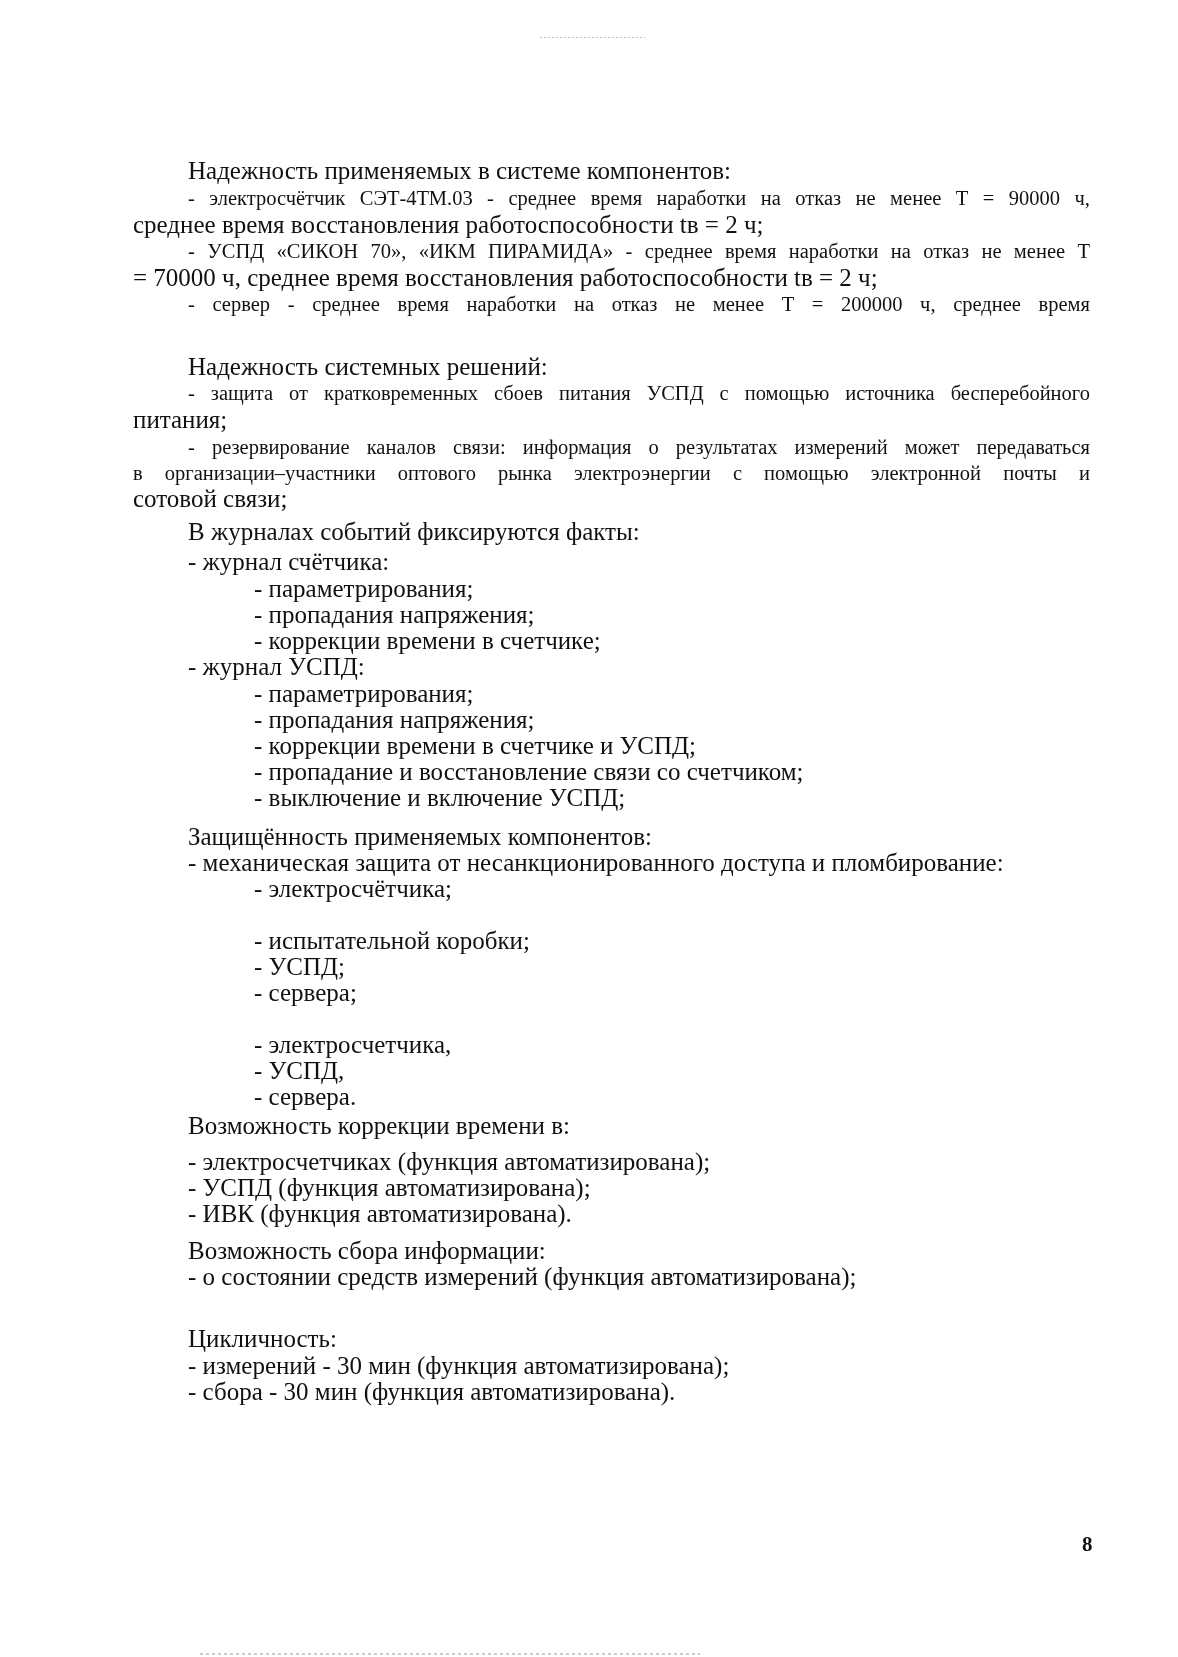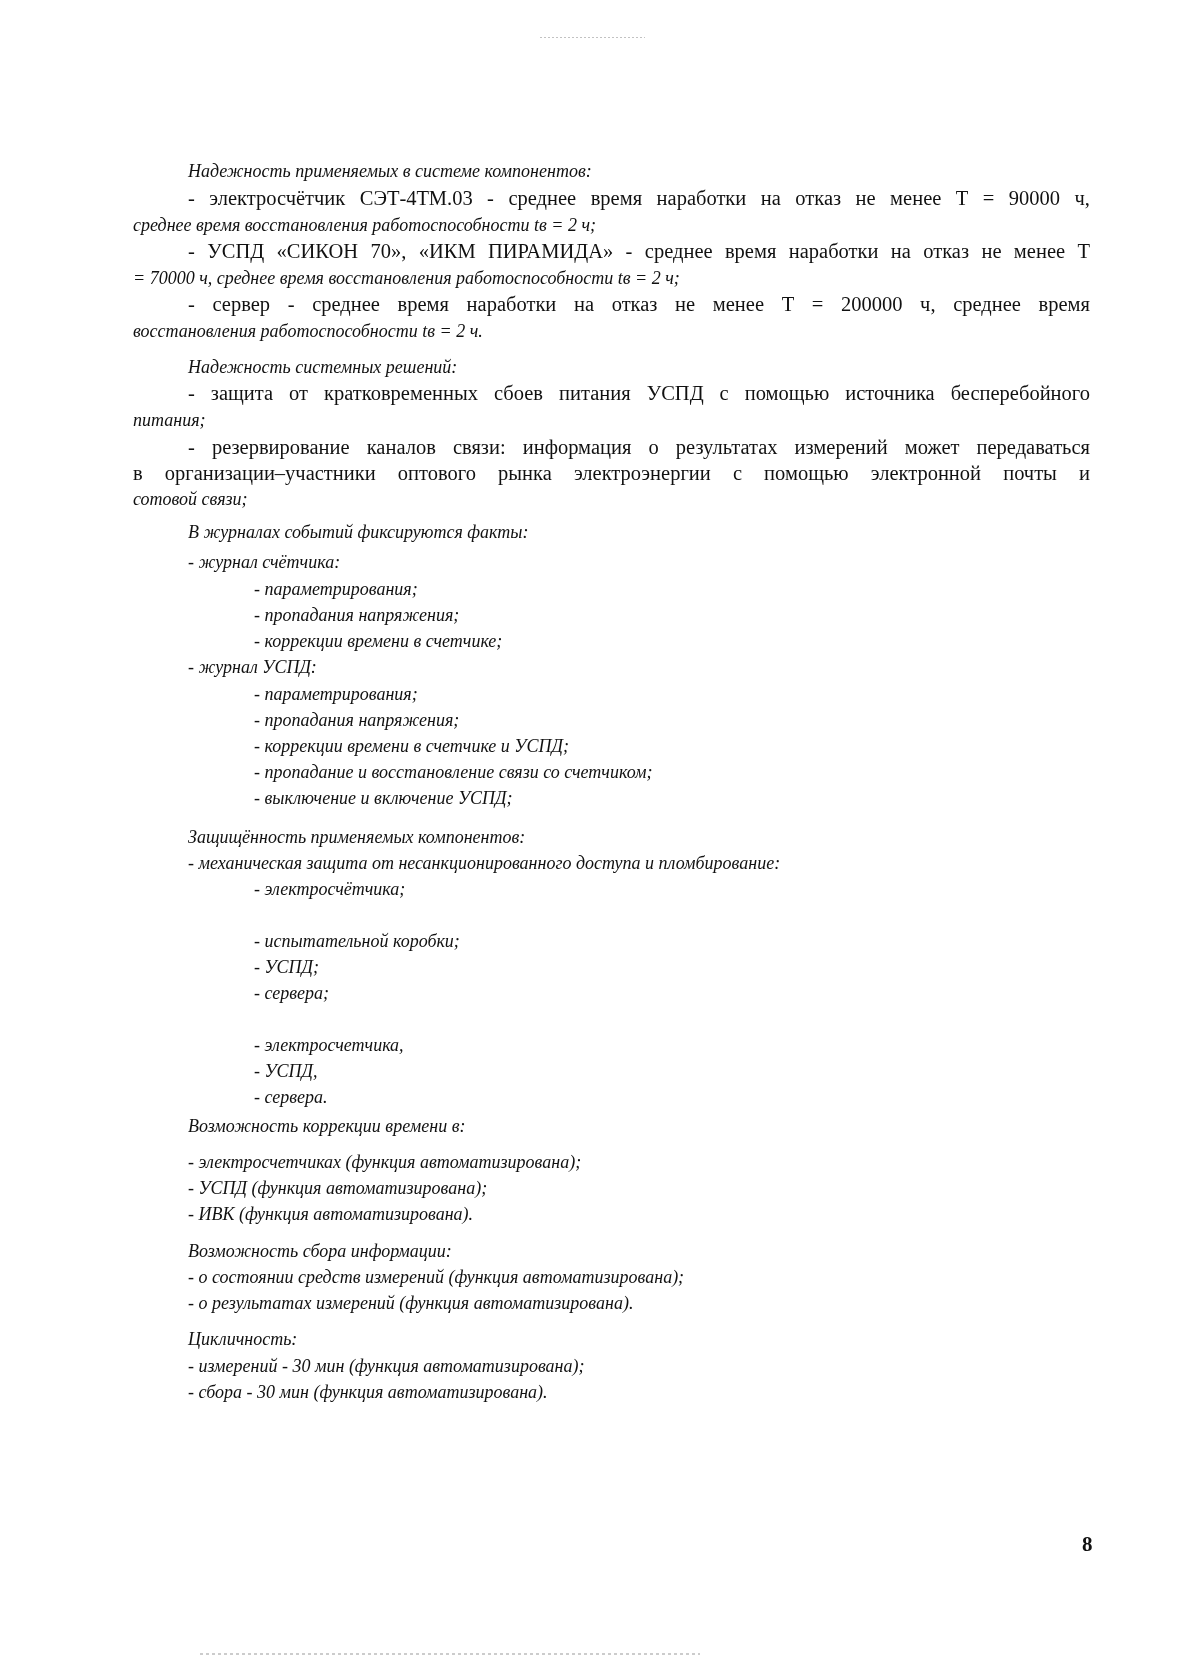--- a/index.html
+++ b/index.html
@@ -1,19 +1,19 @@
 <!DOCTYPE html>
 <html><head>
 <meta charset="utf-8">
 <style>
   html, body { margin: 0; padding: 0; background: #ffffff; }
   body { width: 1178px; height: 1657px; position: relative; overflow: hidden;
          font-family: "Liberation Serif", serif; color: #111; }
   .page { position: absolute; left: 0; top: 0; width: 1178px; height: 1657px; background: #fff; }
-  .ln { position: absolute; font-size: 18px; line-height: 26px; white-space: nowrap; font-style: italic; }
+  .ln { position: absolute; font-size: 25px; line-height: 26px; white-space: nowrap; }
   .just { position: absolute; left: 133px; width: 957px; font-size: 20.5px; line-height: 26.5px;
           text-align: justify; text-align-last: left; }
   .just.full { text-align-last: justify; }
   .l0 { left: 133px; }
   .l1 { left: 188px; }
   .l2 { left: 254px; }
   .pagenum { position: absolute; left: 1082px; top: 1532px; font-size: 21px; font-weight: bold; }
   .scan-top { position: absolute; left: 540px; top: 37px; width: 105px; height: 1px;
               background: repeating-linear-gradient(90deg,#999 0 2px,transparent 2px 4px); opacity: .6; }
   .scan-bot { position: absolute; left: 200px; top: 1653px; width: 500px; height: 2px;
@@ -24,21 +24,20 @@
 
 <div class="page">
   <div class="scan-top"></div>
 
   <div class="ln l1" style="top:158px">Надежность применяемых в системе компонентов:</div>
   <div class="just full" style="top:185px; text-indent:55px">-    электросчётчик СЭТ-4ТМ.03 - среднее время наработки на отказ не менее Т = 90000 ч,</div>
   <div class="ln l0" style="top:212px">среднее время восстановления работоспособности tв = 2 ч;</div>
   <div class="just full" style="top:238px; text-indent:55px">- УСПД «СИКОН 70», «ИКМ ПИРАМИДА» - среднее время наработки на отказ не менее Т</div>
   <div class="ln l0" style="top:265px">= 70000 ч, среднее время восстановления работоспособности tв = 2 ч;</div>
   <div class="just full" style="top:291px; text-indent:55px; word-spacing:6px">- сервер - среднее время наработки на отказ не менее Т = 200000 ч, среднее время</div>
-  <div class="ln l0" style="top:318px">восстановления работоспособности tв = 2 ч.</div>
 
   <div class="ln l1" style="top:354px">Надежность системных решений:</div>
   <div class="just full" style="top:380px; text-indent:55px">- защита от кратковременных сбоев питания  УСПД с помощью источника бесперебойного</div>
   <div class="ln l0" style="top:407px">питания;</div>
   <div class="just full" style="top:434px; text-indent:55px">- резервирование каналов связи: информация о результатах измерений может передаваться</div>
   <div class="just full" style="top:460px">в организации–участники оптового рынка электроэнергии с помощью электронной почты и</div>
   <div class="ln l0" style="top:486px">сотовой связи;</div>
 
   <div class="ln l1" style="top:519px">В журналах событий фиксируются факты:</div>
   <div class="ln l1" style="top:549px">- журнал счётчика:</div>
@@ -62,21 +61,20 @@
   <div class="ln l2" style="top:1058px">- УСПД,</div>
   <div class="ln l2" style="top:1084px">- сервера.</div>
 
   <div class="ln l1" style="top:1113px">Возможность коррекции времени в:</div>
   <div class="ln l1" style="top:1149px">- электросчетчиках (функция автоматизирована);</div>
   <div class="ln l1" style="top:1175px">- УСПД (функция автоматизирована);</div>
   <div class="ln l1" style="top:1201px">- ИВК (функция автоматизирована).</div>
 
   <div class="ln l1" style="top:1238px">Возможность сбора информации:</div>
   <div class="ln l1" style="top:1264px">-  о состоянии средств измерений (функция автоматизирована);</div>
-  <div class="ln l1" style="top:1290px">-  о результатах измерений (функция автоматизирована).</div>
 
   <div class="ln l1" style="top:1326px">Цикличность:</div>
   <div class="ln l1" style="top:1353px">- измерений  - 30 мин (функция автоматизирована);</div>
   <div class="ln l1" style="top:1379px">- сбора - 30 мин (функция автоматизирована).</div>
 
   <div class="pagenum">8</div>
   <div class="scan-bot"></div>
 </div>
 
 </body></html>

